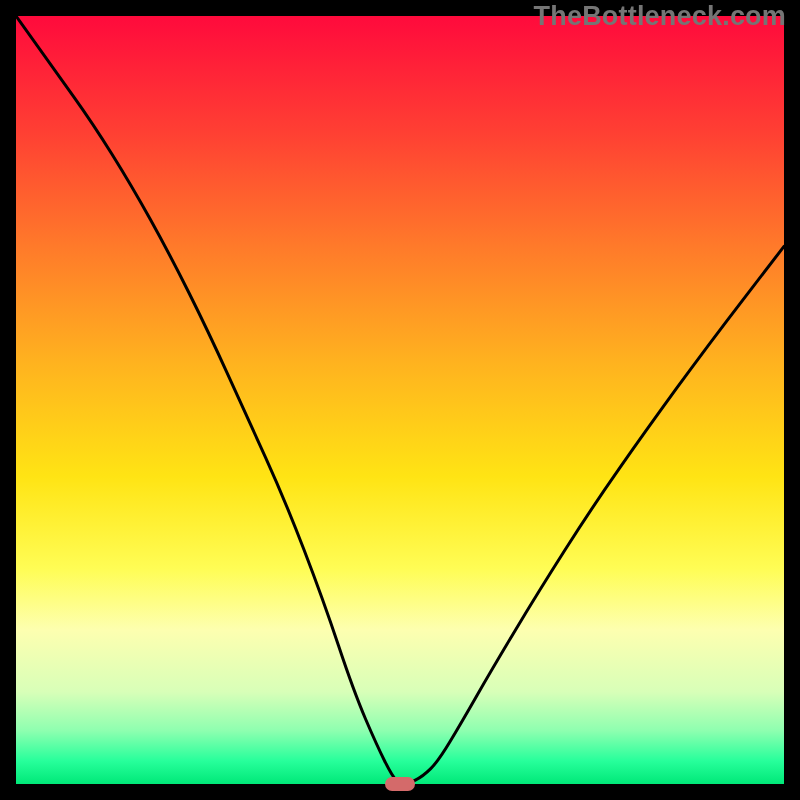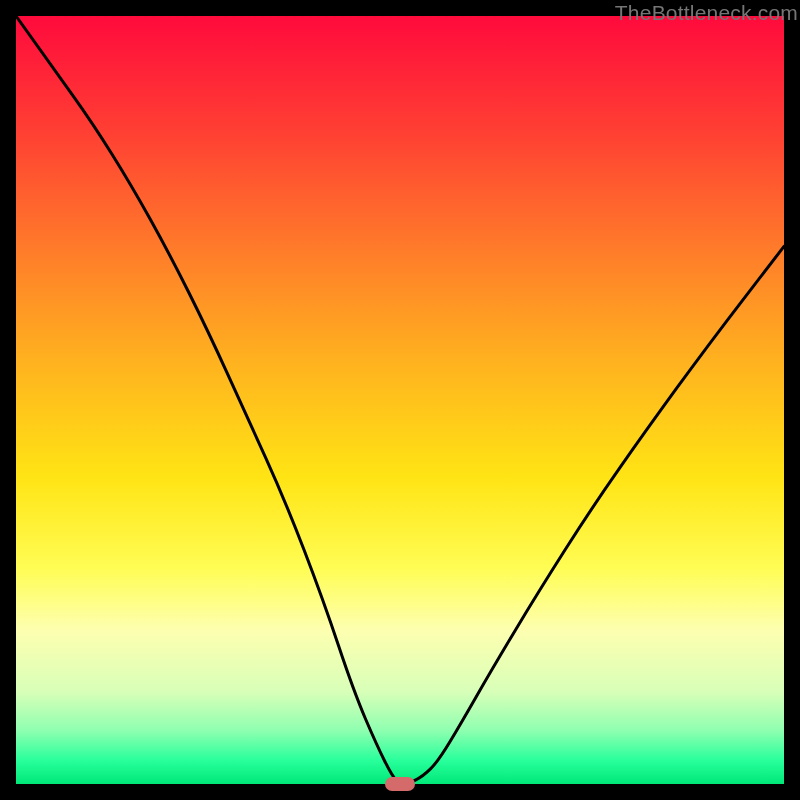--- a/index.html
+++ b/index.html
@@ -49,24 +49,24 @@
     width: 30px;
     height: 14px;
     border-radius: 7px;
     background: #d46a6a;
     transform: translate(-50%, -50%);
     pointer-events: none;
   }
   .watermark {
     position: absolute;
     top: 1px;
-    right: 2px;
+    right: 14px;
     color: #757575;
-    font-size: 21px;
-    font-weight: 400;
+    font-size: 27px;
+    font-weight: 700;
     letter-spacing: 0.2px;
     user-select: none;
   }
 </style>
 </head>
 <body>
 
 <div class="frame">
   <div class="plot">
 

